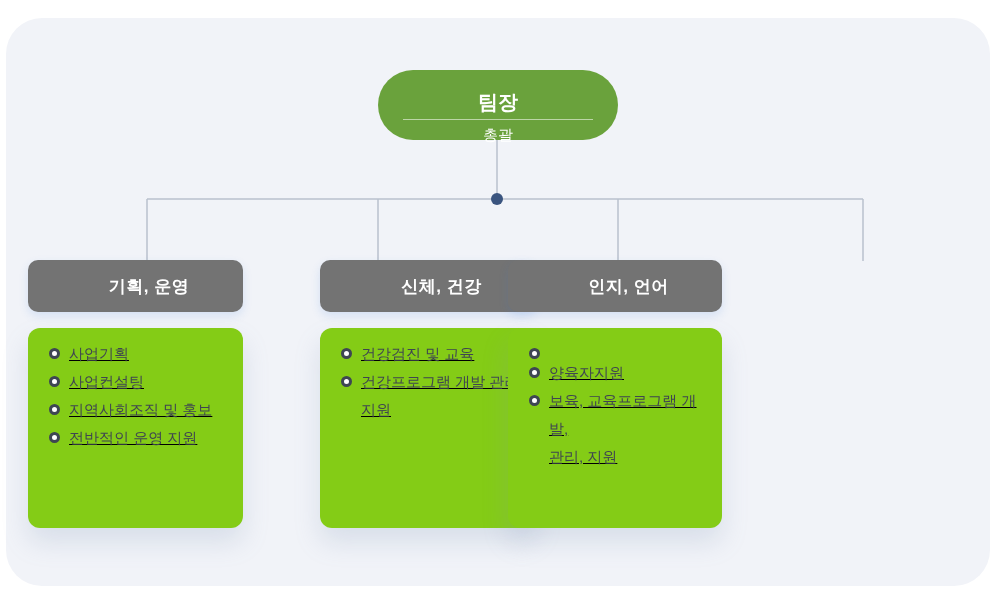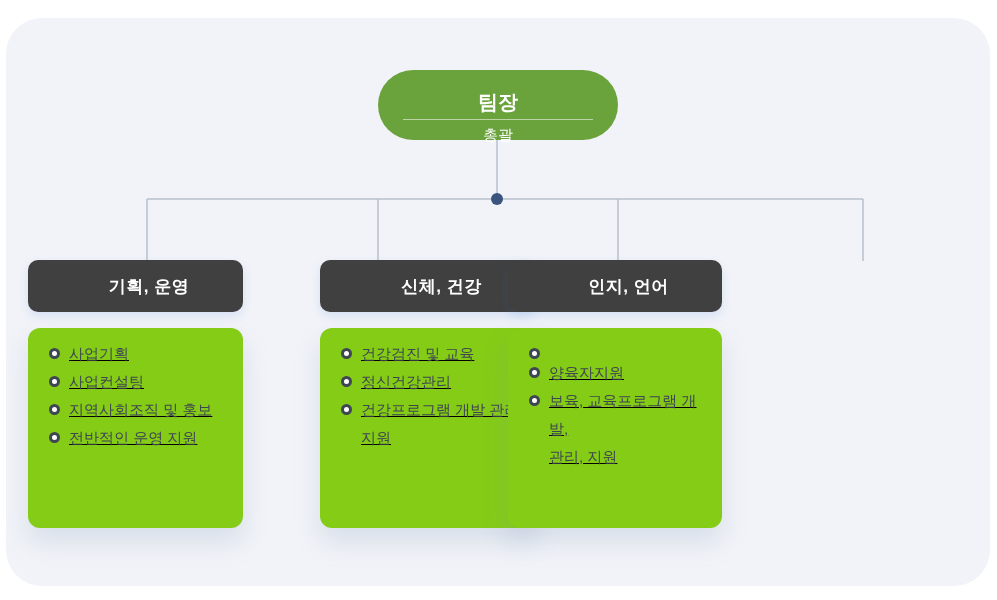--- a/index.html
+++ b/index.html
@@ -21,21 +21,21 @@
     padding-top:20px;
   }
   .root-title { font-size:20px; font-weight:bold; line-height:24px; }
   .root-divider {
     width:190px; height:0; border-top:1px solid rgba(255,255,255,0.55);
     margin:5px auto 4px auto;
   }
   .root-subtitle { font-size:15px; line-height:22px; }
   .branch { position:absolute; top:260px; }
   .branch-header {
-    height:52px; background:#404040; border-radius:10px; color:#ffffff;
+    height:52px; background:#737373; border-radius:10px; color:#ffffff;
     font-size:17px; font-weight:bold; display:flex; align-items:center;
     justify-content:center; letter-spacing:0.5px;
     box-shadow:0 4px 10px rgba(53,119,219,0.15);
     padding-left:27px;
   }
   .branch-card {
     margin-top:16px; height:200px; background:#84cc16; border-radius:12px;
     box-shadow:0 14px 26px rgba(128,148,184,0.22);
     padding:12px 12px 0 21px;
     text-decoration:underline;
@@ -102,24 +102,20 @@
   <div class="branch" style="left:272px; width:216px;margin-left:48px;">
     <div class="branch-header">신체, 건강</div>
     <div class="branch-card">
       <ul>
           <li>
             <span class="bullet"></span>
             <span class="item-text">건강검진 및 교육</span>
           </li>
           <li>
             <span class="bullet"></span>
-            <span class="item-text">정신건강관리</span>
-          </li>
-          <li>
-            <span class="bullet"></span>
             <span class="item-text">건강프로그램 개발 관리,
 지원</span>
           </li>
         </ul>
     </div>
   </div>
 
   <div class="branch" style="left:508px; width:214px;">
     <div class="branch-header">인지, 언어</div>
     <div class="branch-card">

